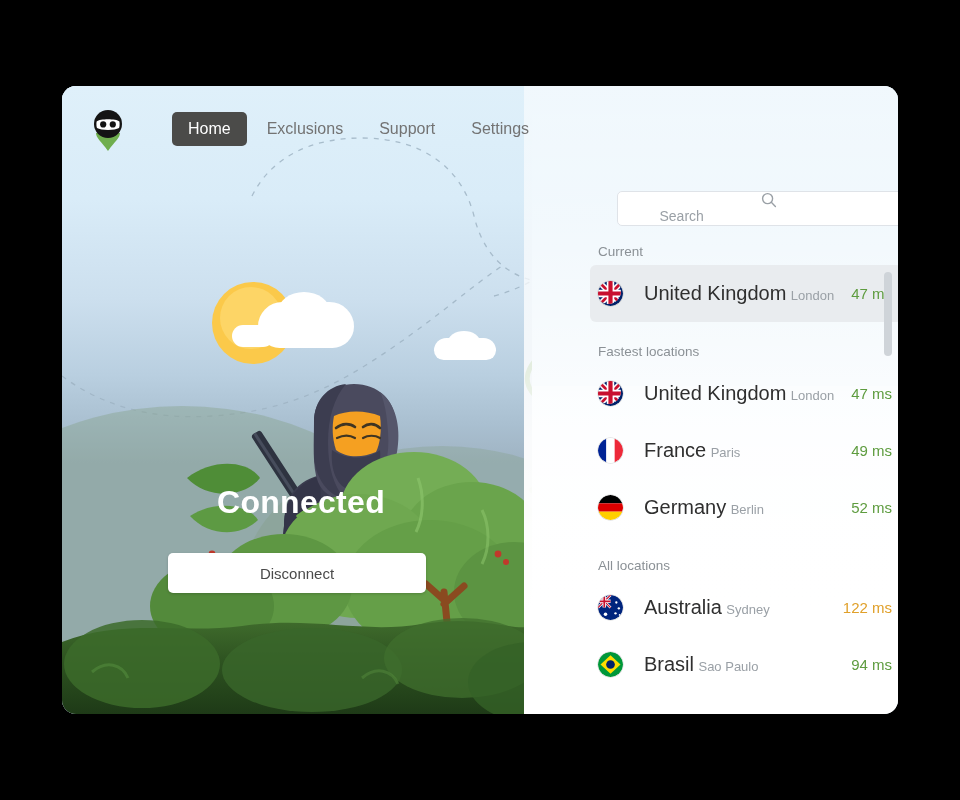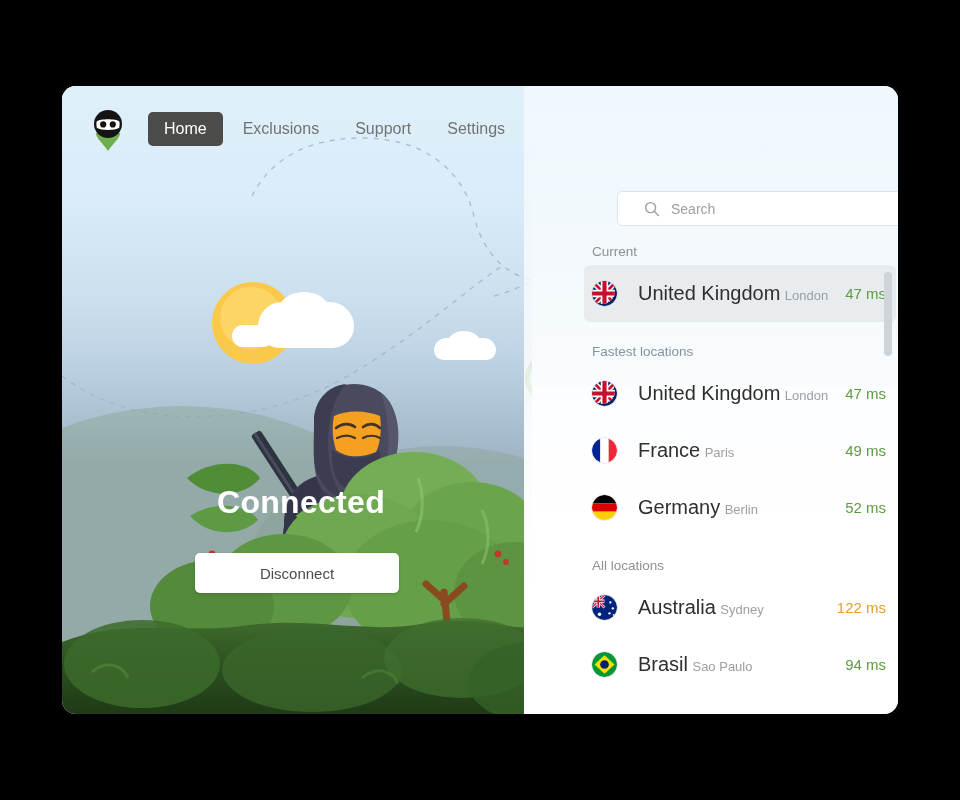--- a/index.html
+++ b/index.html
@@ -135,41 +135,42 @@
     font-size: 32px;
     font-weight: bold;
     color: #ffffff;
     letter-spacing: 0.3px;
     line-height: 1;
     margin-left: 8px;
   }
   .disconnect-btn {
     display: block;
     margin: 35px auto 0 auto;
-    width: 204px;
+    width: 258px;
     height: 40px;
     background: #ffffff;
     border: none;
     border-radius: 5px;
     font-family: "Liberation Sans", sans-serif;
     font-size: 15px;
     color: #4a4a4a;
     cursor: pointer;
     box-shadow: 0 1px 3px rgba(0,0,0,0.18);
   }
 
   
   .topnav {
     position: absolute;
     left: 0; top: 0;
     width: 836px; height: 86px;
     z-index: 20;
     display: flex;
     align-items: center;
     padding-left: 27px;
+    gap: 24px;
   }
   .logo {
     position: relative;
     width: 38px; height: 44px;
     margin-right: 21px;
     flex: 0 0 auto;
   }
   .nav-items { display: flex; align-items: center; gap: 4px; }
   .nav-item {
     font-size: 16px;
@@ -208,38 +209,39 @@
     left: 93px; top: 105px;
     width: 292px; height: 35px;
   }
   .search-box {
     width: 100%; height: 100%;
     background: #ffffff;
     border: 1px solid #dfe3e8;
     border-radius: 5px;
     display: flex;
     align-items: center;
-    padding-left: 26px;
+    padding-left: 12px;
     cursor: text;
+    flex-direction: column;
   }
   .search-input {
     border: none;
     outline: none;
     background: transparent;
     font-family: "Liberation Sans", sans-serif;
     font-size: 14px;
     color: #3f3f3f;
     width: 230px;
     margin-left: 11px;
   }
   .search-input::placeholder { color: #9aa0a6; }
 
   .list-scroll {
     position: absolute;
-    left: 60px; top: 158px;
+    left: 66px; top: 158px;
     width: 312px;
     height: 470px;
     overflow: hidden;
   }
 
   .section-label {
     font-size: 13.5px;
     color: #8b9196;
     padding-left: 8px;
     margin-bottom: 6px;

